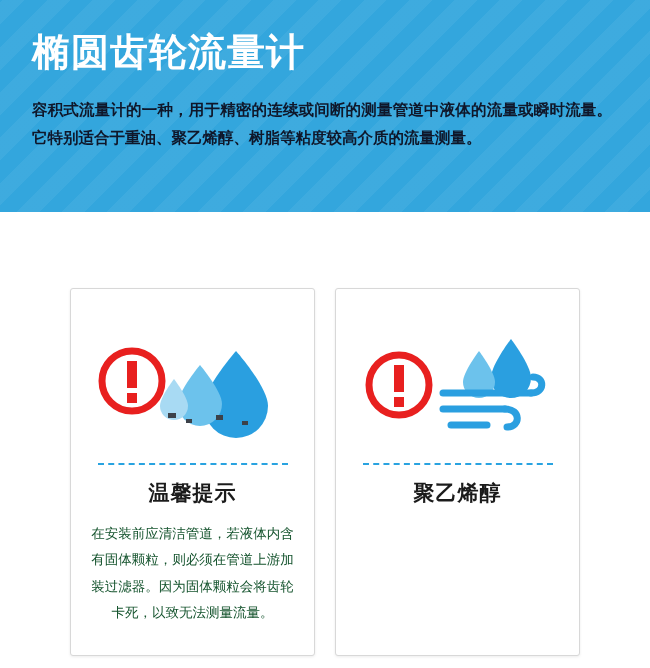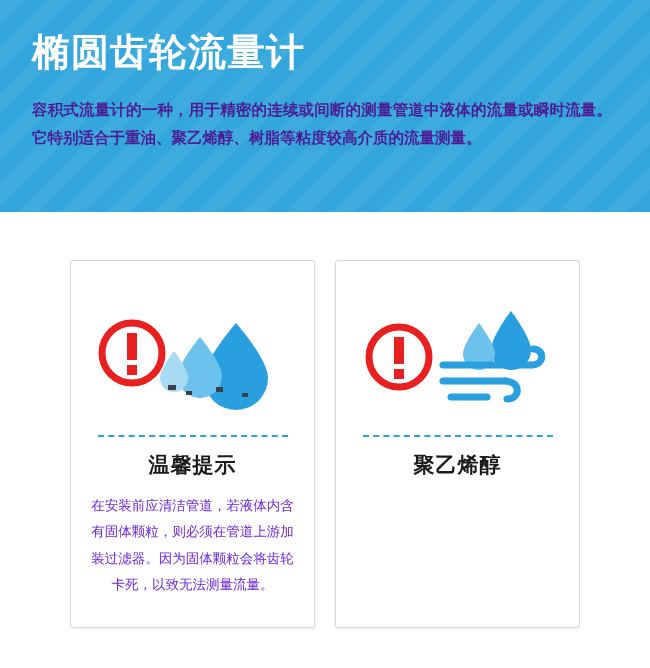--- a/index.html
+++ b/index.html
@@ -36,38 +36,38 @@
   }
   .header-title {
     color: #ffffff;
     font-size: 38px;
     font-weight: bold;
     letter-spacing: 1px;
     line-height: 1.2;
   }
   .header-desc {
     margin-top: 20px;
-    color: #4c1d95;
+    color: #0f172a;
     font-size: 15.5px;
     line-height: 1.85;
     font-weight: bold;
     max-width: 580px;
     text-align: justify;
   }
 
   
   .body-area {
     position: relative;
     width: 650px;
     height: 456px;
     background: #ffffff;
     display: flex;
     justify-content: center;
     gap: 20px;
-    padding-top: 48px;
+    padding-top: 76px;
   }
   .card {
     position: relative;
     width: 245px;
     height: 368px;
     background: #ffffff;
     border: 1px solid #d8d8d8;
     border-radius: 3px;
     box-shadow: 0 1px 3px rgba(0,0,0,0.08);
     display: flex;
@@ -91,21 +91,21 @@
   .card-title {
     font-size: 21px;
     font-weight: bold;
     color: #1b1b1b;
     letter-spacing: 1px;
     margin-bottom: 14px;
   }
   .card-text {
     font-size: 13.5px;
     line-height: 1.95;
-    color: #6d28d9;
+    color: #14532d;
     text-align: center;
     padding: 0 4px;
   }
 </style>
 </head>
 <body>
 
 <div class="page">
 
   <div class="header">

